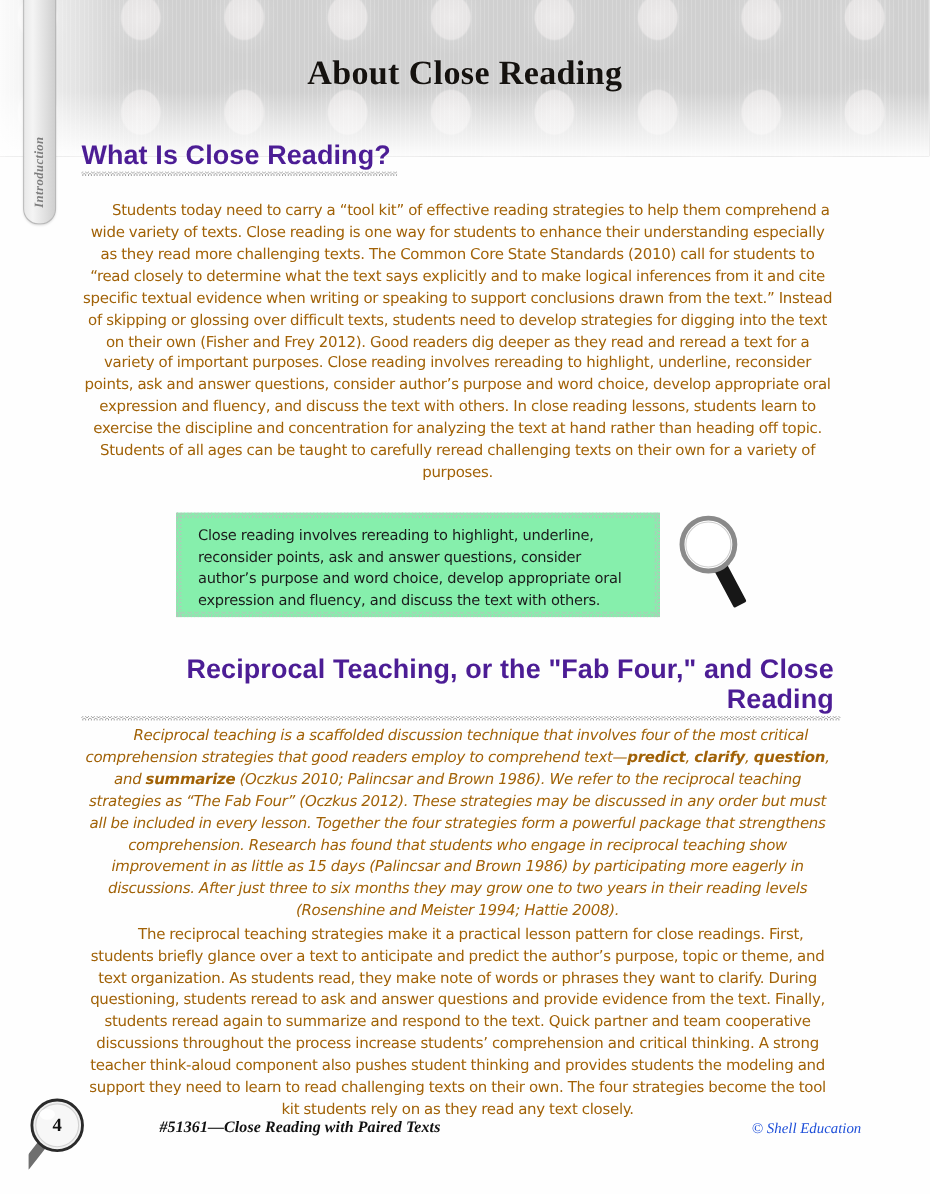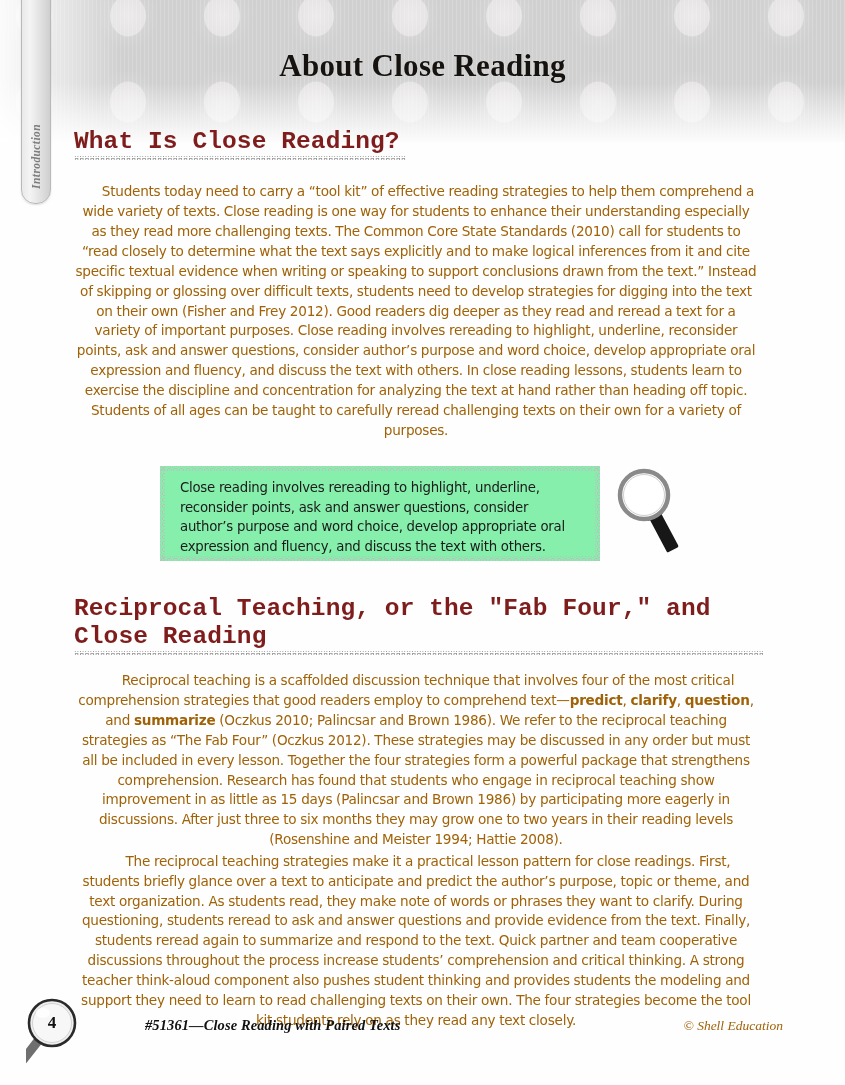--- a/index.html
+++ b/index.html
@@ -113,29 +113,30 @@
   
   .content {
     position: absolute;
     left: 74px;
     top: 128px;
     width: 684px;
   }
 
   h2.section-heading {
     margin: 0;
-    font-family: Liberation Mono, monospace;
+    font-family: Liberation Sans, sans-serif;
     font-size: 24.5px;
     font-weight: 700;
-    color: #7f1d1d;
+    color: #4c1d95;
     letter-spacing: 0.1px;
     line-height: 1.12;
     position: relative;
     display: inline-block;
     padding-bottom: 5px;
+    text-align: right;
   }
   h2.section-heading::after {
     content: "";
     position: absolute;
     left: 0; right: -6px;
     bottom: 0;
     height: 4px;
     background-image:
       radial-gradient(circle 2.6px at 2.6px 3.6px, rgba(0,0,0,0) 0 1.1px, #9a9a9a 1.2px 1.7px, rgba(0,0,0,0) 1.8px),
       radial-gradient(circle 2.6px at 2.6px -0.4px, rgba(0,0,0,0) 0 1.1px, #9a9a9a 1.2px 1.7px, rgba(0,0,0,0) 1.8px);
@@ -218,21 +219,21 @@
 
   .magnifier {
     position: absolute;
     left: 444px;
     top: -5px;
     width: 78px;
     height: 104px;
   }
 
   #reciprocal-heading-wrap { margin-top: 30px; }
-  #reciprocal-para { margin-top: 16px; }
+  #reciprocal-para { margin-top: 5px; font-style: italic; }
   #lesson-para { margin-top: 2px; }
 
   
   .footer {
     position: absolute;
     left: 0; bottom: 0;
     width: 845px;
     height: 96px;
   }
   .footer-magnifier {
@@ -268,21 +269,21 @@
     color: #111;
     letter-spacing: 0.1px;
   }
   .footer-right-text {
     position: absolute;
     right: 62px;
     top: 29px;
     font-family: "Liberation Serif", serif;
     font-style: italic;
     font-size: 13.5px;
-    color: #a16207;
+    color: #1d4ed8;
     text-align: center;
   }
 </style>
 </head>
 <body>
 
 <div class="page">
 
   <div class="header-band">
     <div class="header-dots"></div>

